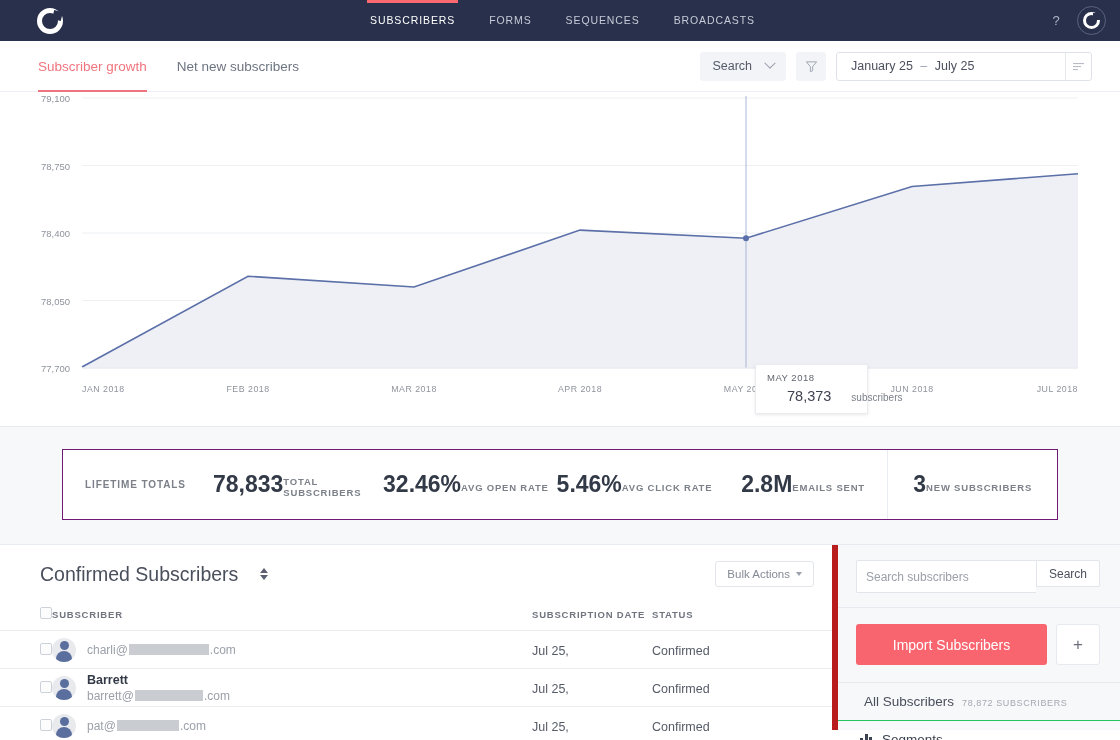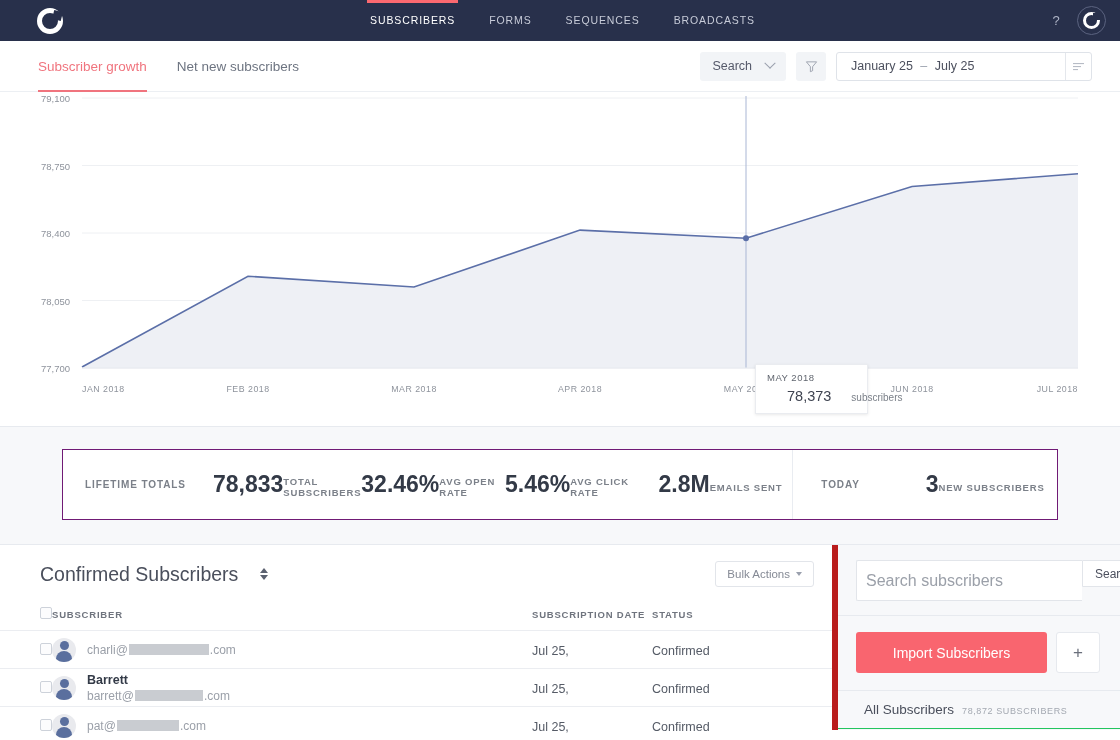--- a/index.html
+++ b/index.html
@@ -168,22 +168,22 @@
   .av-h2 { position: absolute; top: 3px; left: 7.5px; width: 9px; height: 9px; border-radius: 50%; background: #5a6f9e; }
   .sub-name { font-size: 12.5px; color: #333a47; font-weight: 700; line-height: 1.35; }
   .sub-email { font-size: 12px; color: #9ba0a9; display: flex; align-items: center; }
   .redact { display: inline-block; height: 11px; background: #c9ccd1; margin: 0 1px; vertical-align: middle; }
   .cell-txt { font-size: 12.5px; color: #555b66; }
 
   
   .rightpanel { width: 282px; background: #f7f8fa; }
   .search-row { display: flex; padding: 15px 20px 14px 18px; gap: 0; border-bottom: 1px solid #e7eaef; }
   .search-input {
-    flex: 1; height: 41px; border: 1px solid #e2e5ea; border-right: none;
-    background: #fff; font-size: 16px; color: #737373; padding: 0 9px;
+    flex: 1; height: 33px; border: 1px solid #e2e5ea; border-right: none;
+    background: #fff; font-size: 12px; color: #737373; padding: 0 9px;
     font-family: "Liberation Sans", sans-serif; outline: none; border-radius: 2px 0 0 2px;
   }
   .search-input::placeholder { color: #9ba0a9; }
   .search-btn {
     height: 27px; border: 1px solid #e2e5ea; background: #fff;
     font-size: 12px; color: #4c505e; padding: 0 12px; cursor: pointer;
     font-family: "Liberation Sans", sans-serif; border-radius: 0 2px 2px 0;
   }
   .import-row { display: flex; gap: 9px; padding: 16px 20px 17px 18px; border-bottom: 1px solid #e7eaef; }
   .import-btn {
@@ -315,21 +315,20 @@
     </div>
     <div class="stat-cell">
       <div class="stat-val">5.46%</div>
       <div class="stat-lbl">AVG CLICK RATE</div>
     </div>
     <div class="stat-cell">
       <div class="stat-val">2.8M</div>
       <div class="stat-lbl">EMAILS SENT</div>
     </div>
     <div class="stat-div"></div>
-    <div class="today-label">TODAY</div>
     <div class="stat-cell">
       <div class="stat-val">3</div>
       <div class="stat-lbl">NEW SUBSCRIBERS</div>
     </div>
   </div>
 </div>
 
 <div class="bottom">
 
   <div class="subs-main">

